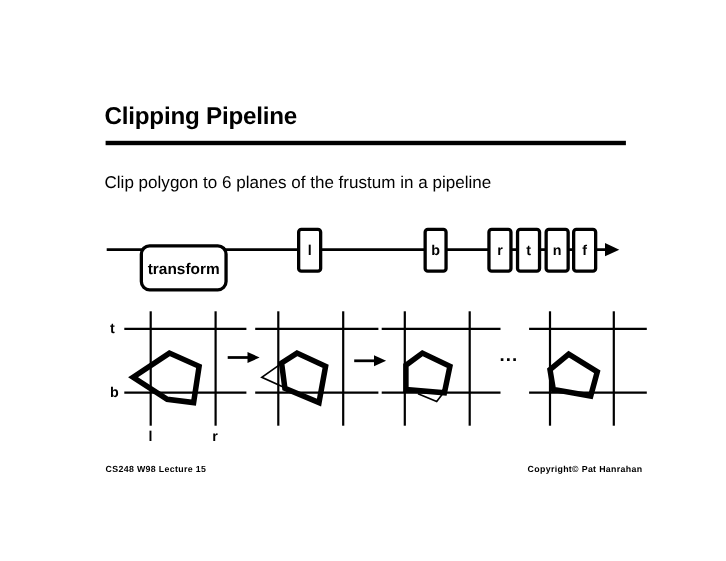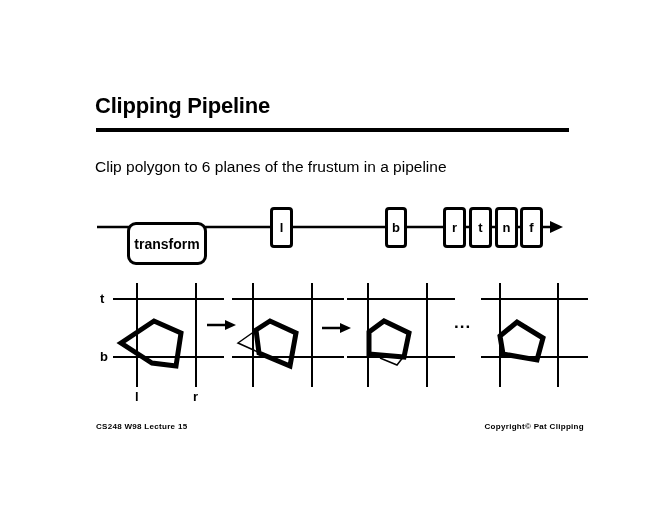--- a/index.html
+++ b/index.html
@@ -166,14 +166,14 @@
   <div class="box box-plane box-f">f</div>
 
   <span class="grid-label lbl-t">t</span>
   <span class="grid-label lbl-b">b</span>
   <span class="grid-label lbl-l">l</span>
   <span class="grid-label lbl-r">r</span>
 
   <span class="ellipsis">...</span>
 
   <span class="footer footer-left">CS248 W98 Lecture 15</span>
-  <span class="footer footer-right">Copyright© Pat Clipping</span>
+  <span class="footer footer-right">Copyright© Pat Hanrahan</span>
 </div>
 
 </body></html>

